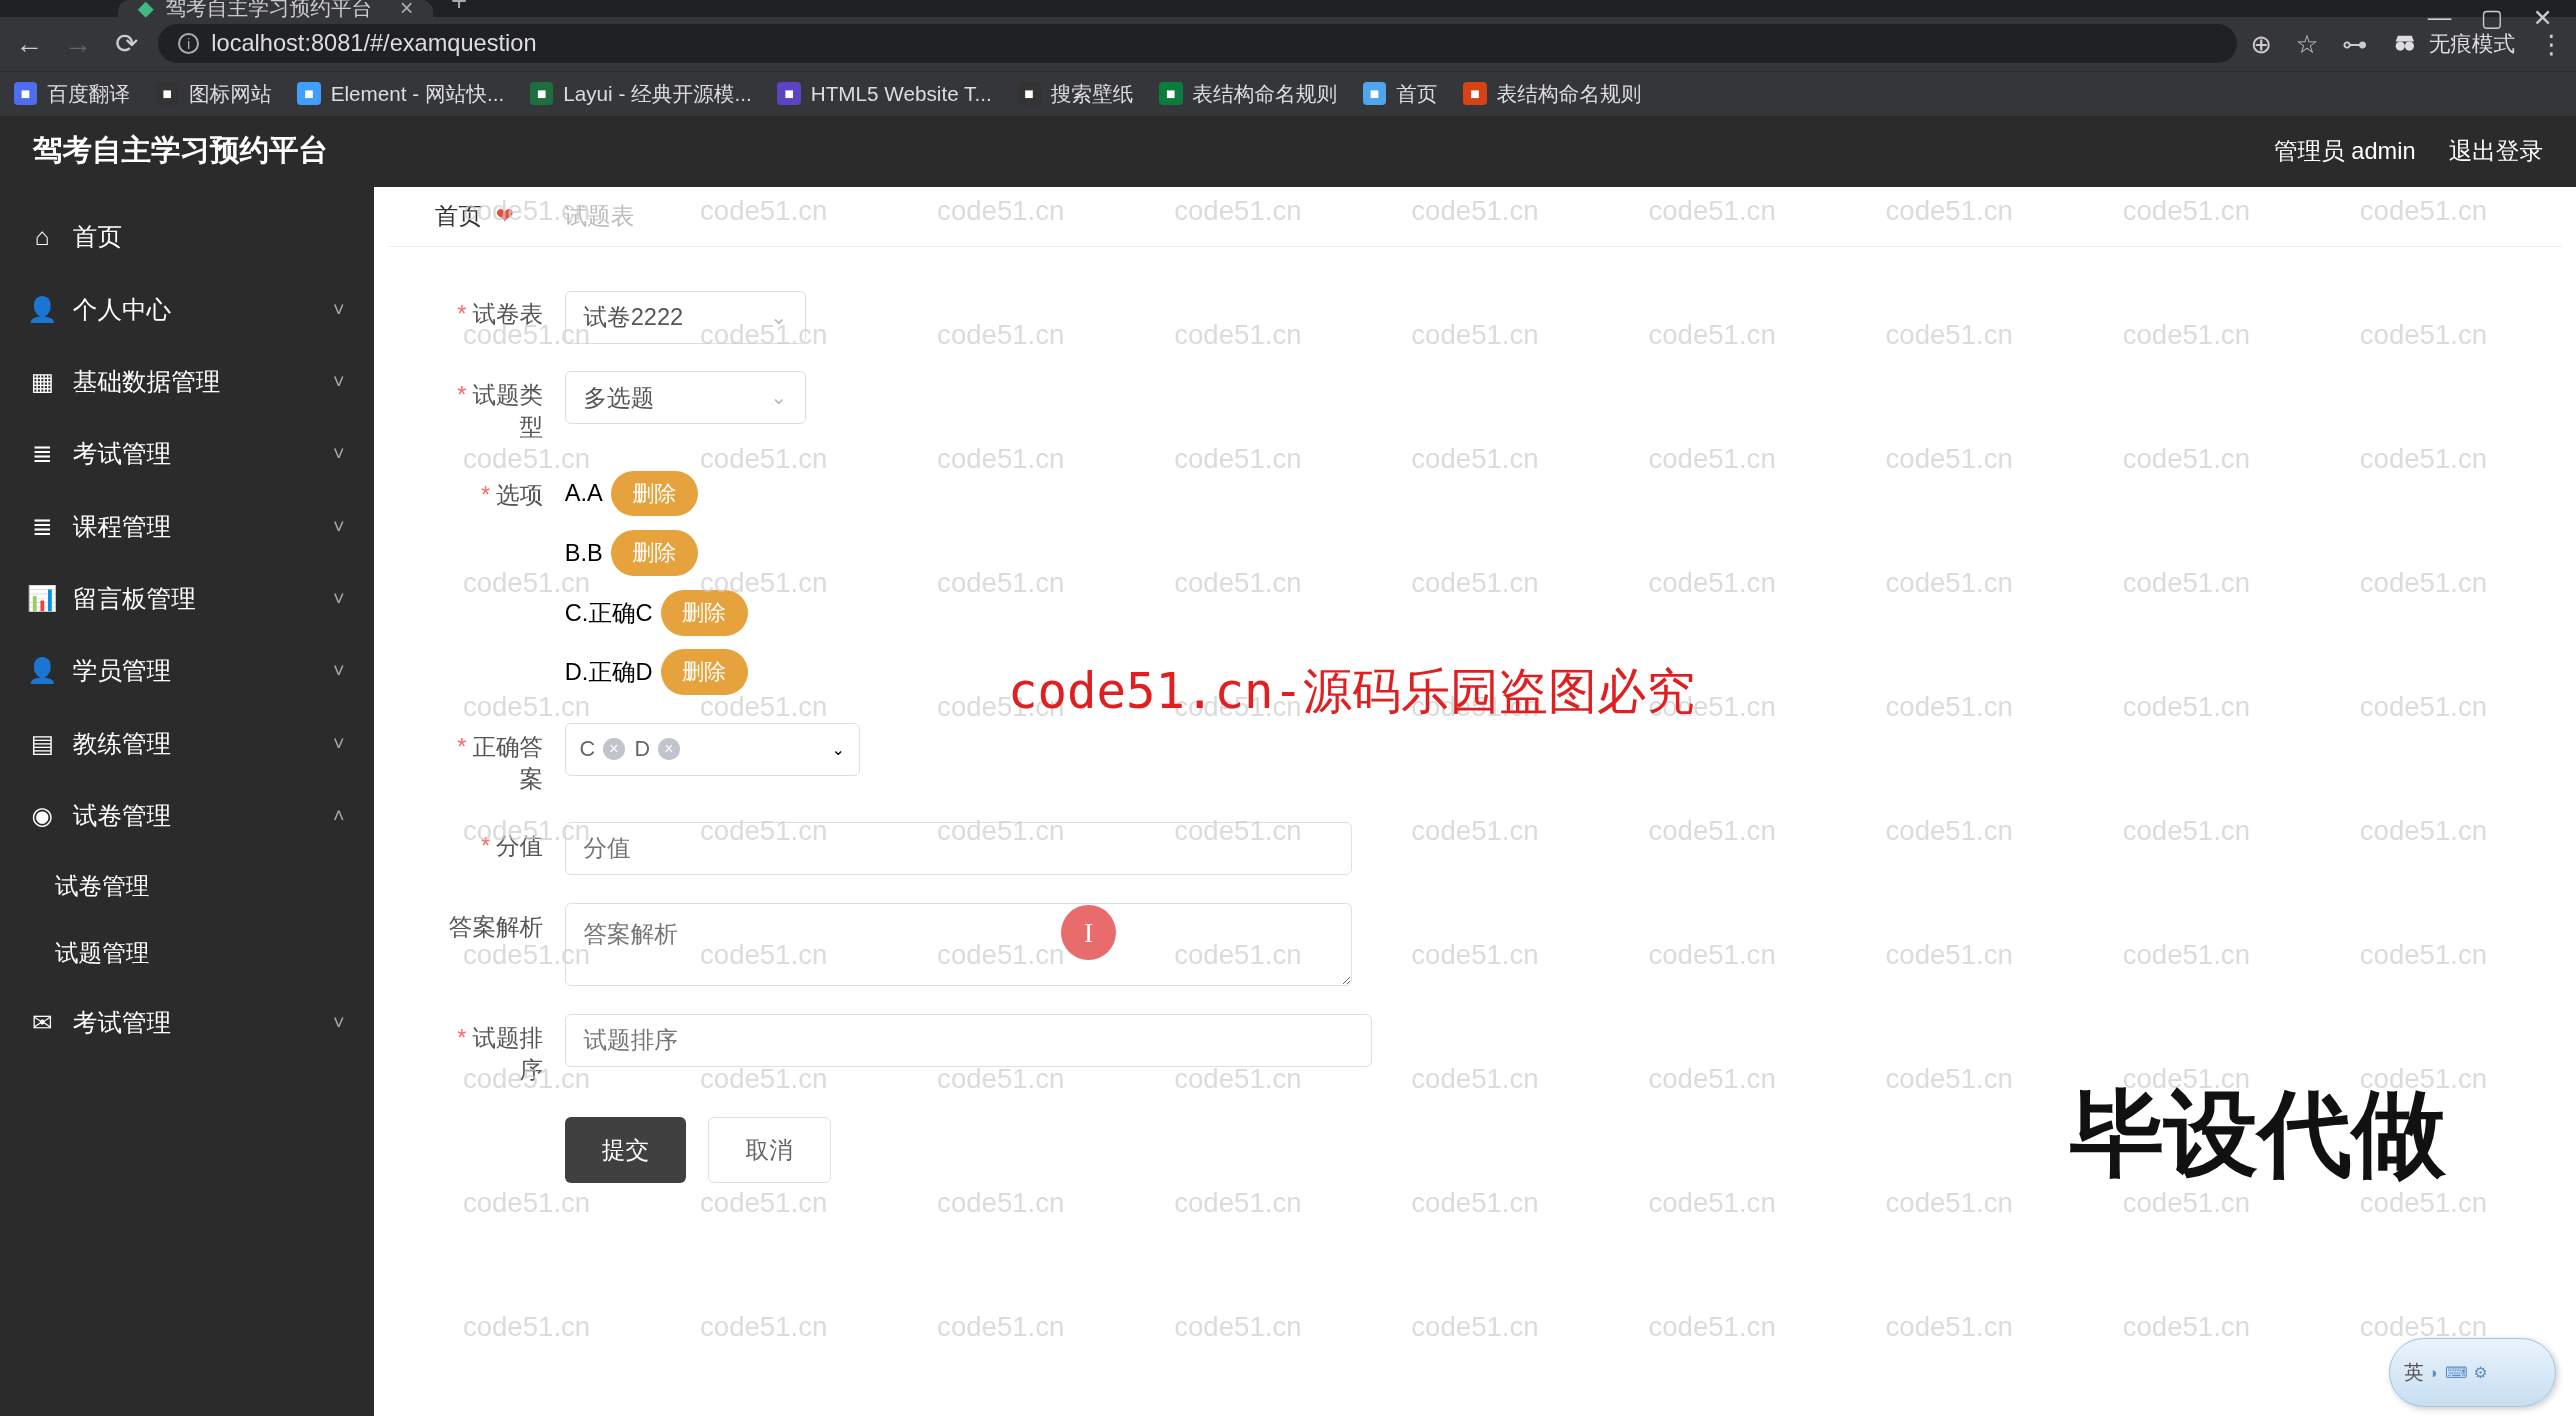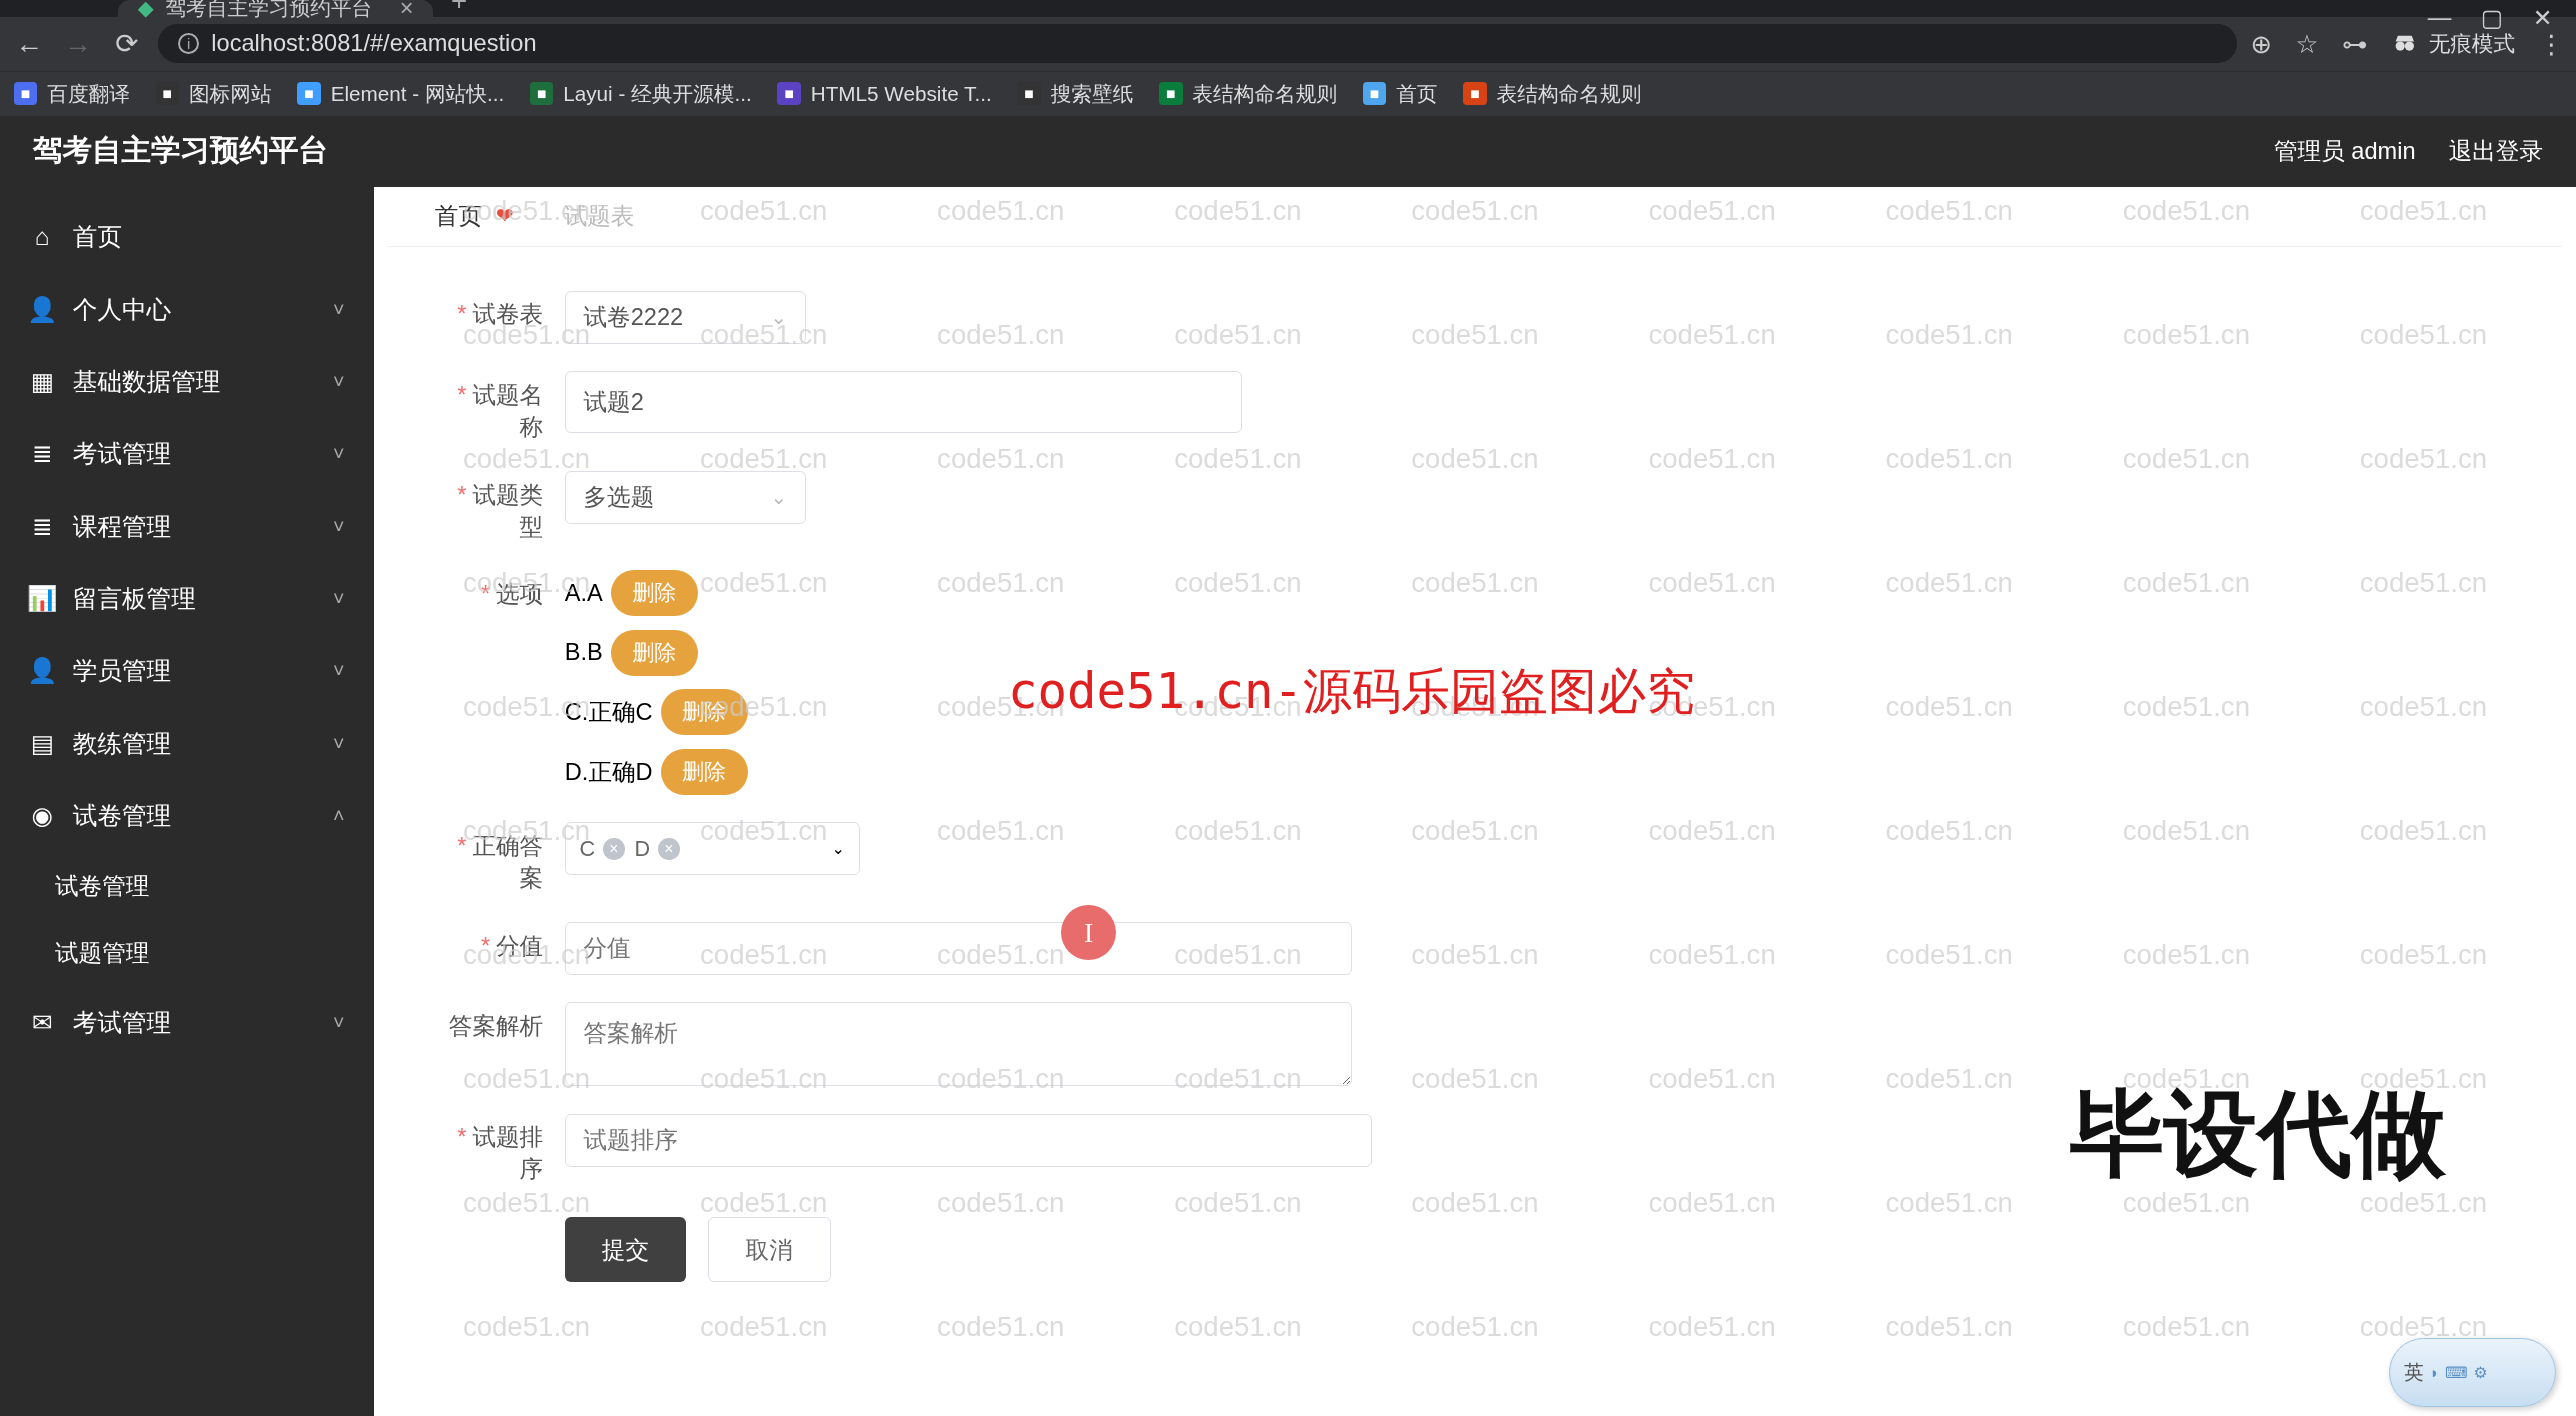--- a/index.html
+++ b/index.html
@@ -263,24 +263,20 @@
     <div class="form">
 
       <div class="row">
         <div class="label req">试卷表</div>
         <div class="sel">
           <span>试卷2222</span>
           <span class="arr">⌄</span>
         </div>
       </div>
 
-      <div class="row">
-        <div class="label req">试题名称</div>
-        <div class="textarea"><span>试题2</span></div>
-      </div>
 
       <div class="row">
         <div class="label req">试题类型</div>
         <div class="sel">
           <span>多选题</span>
           <span class="arr">⌄</span>
         </div>
       </div>
 
       <div class="row">

